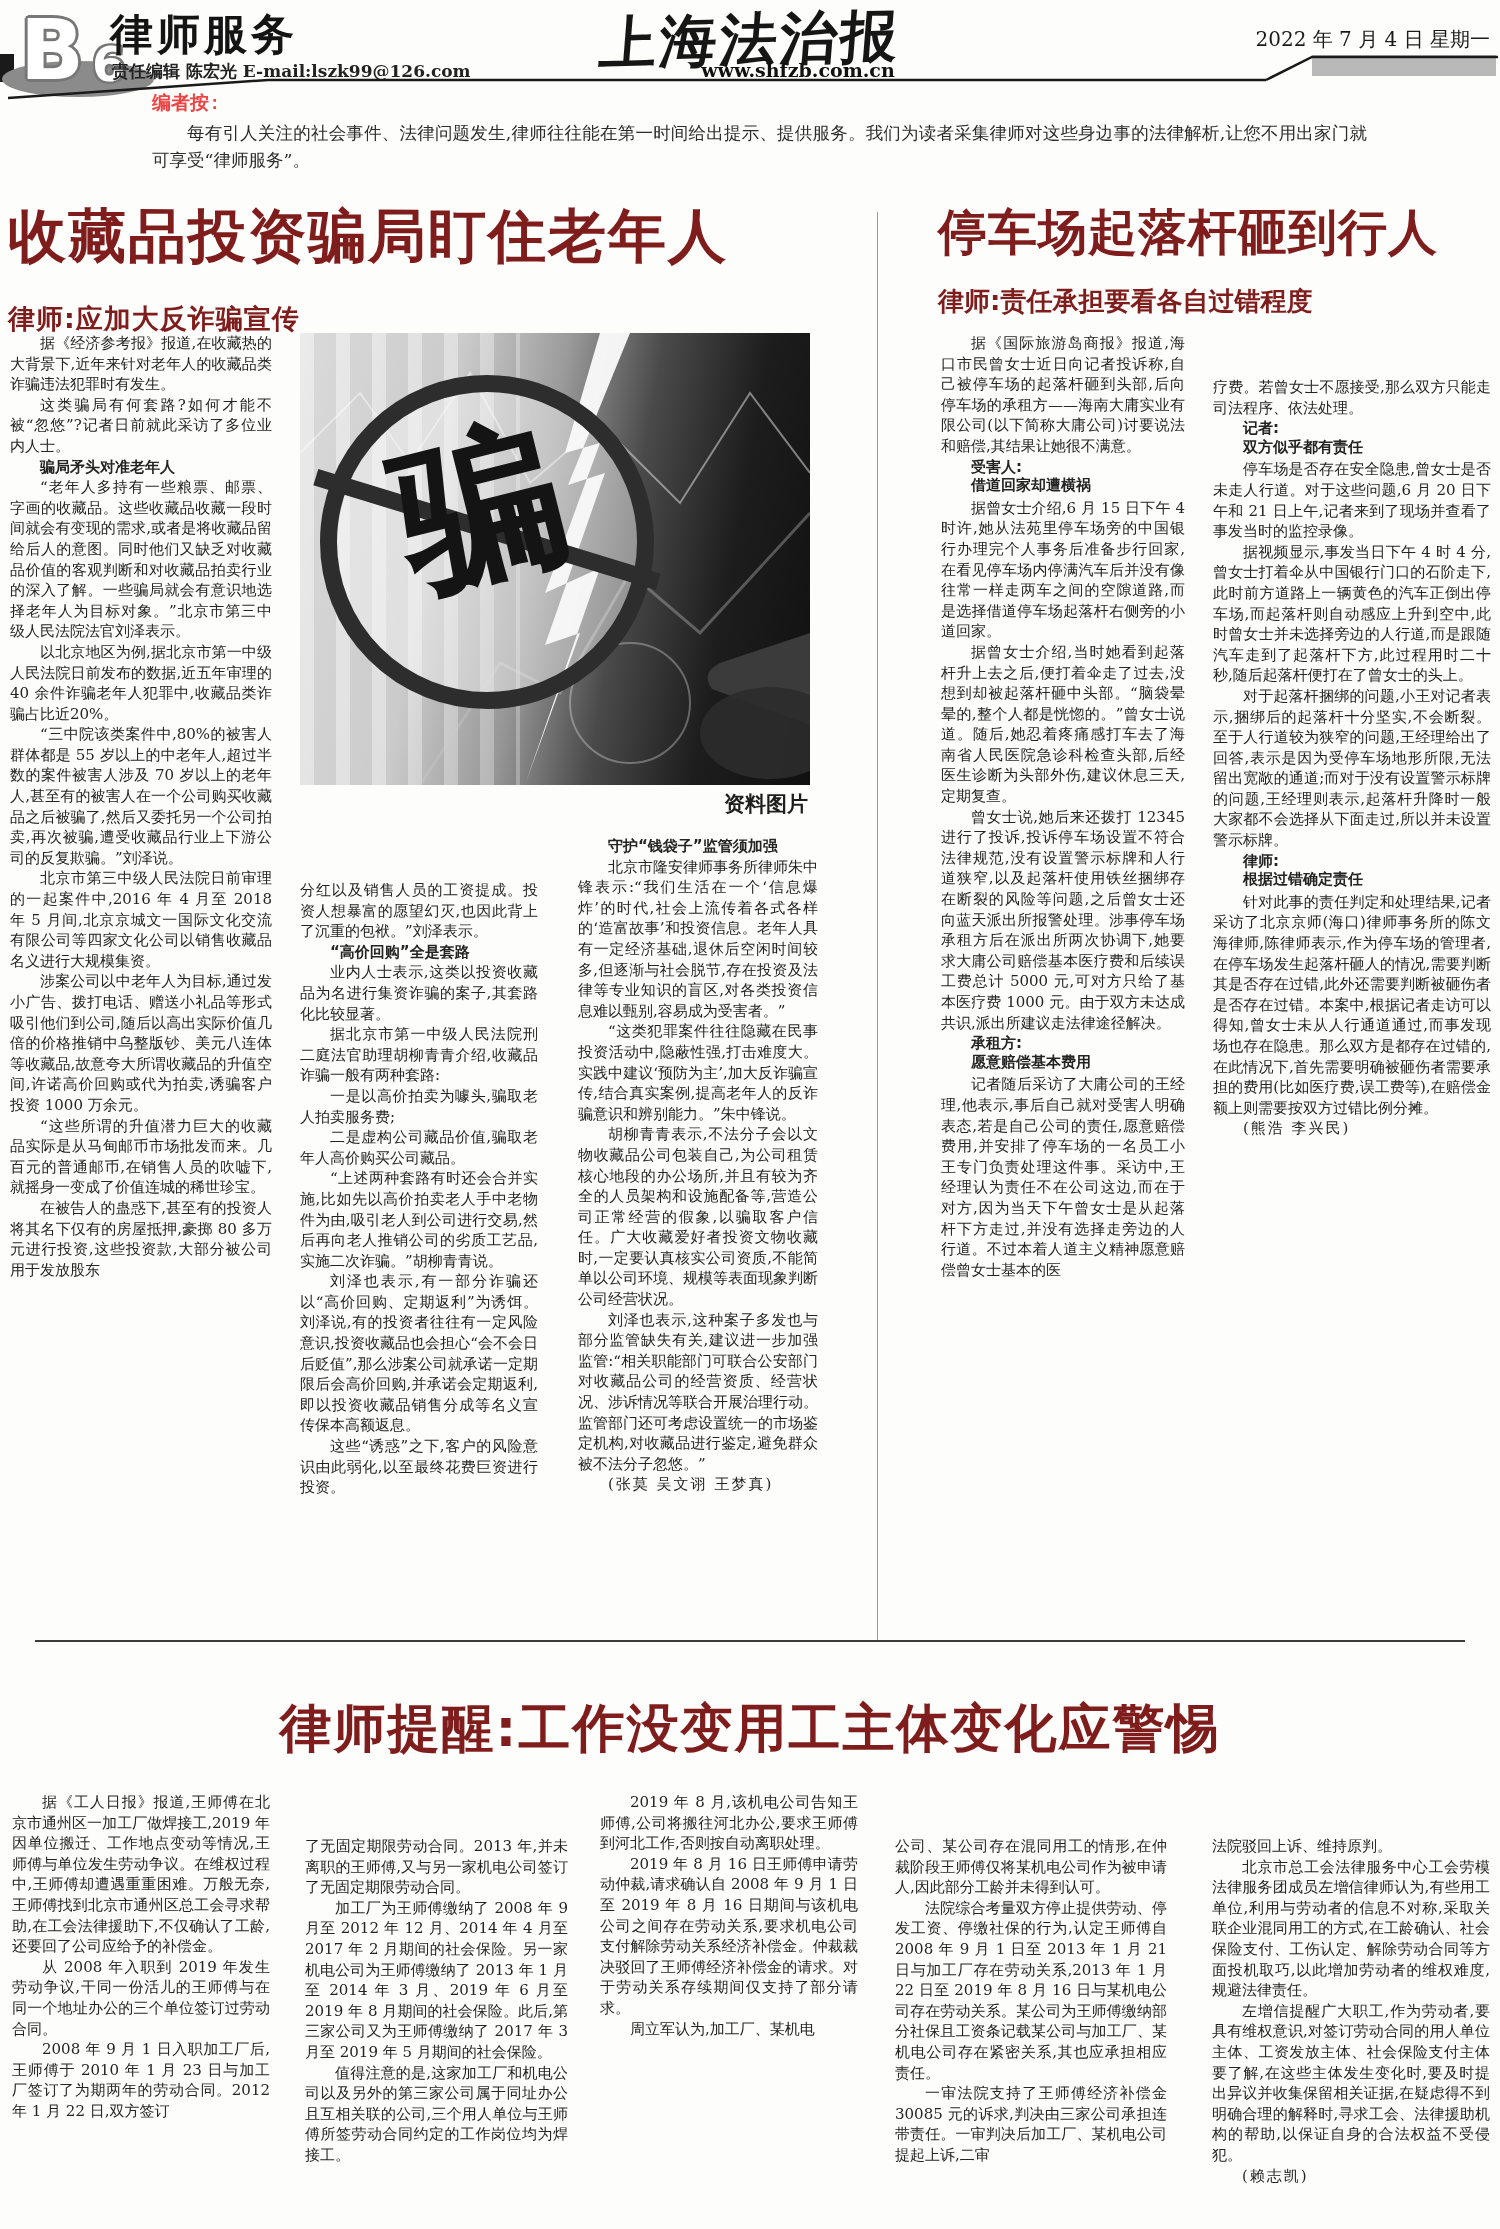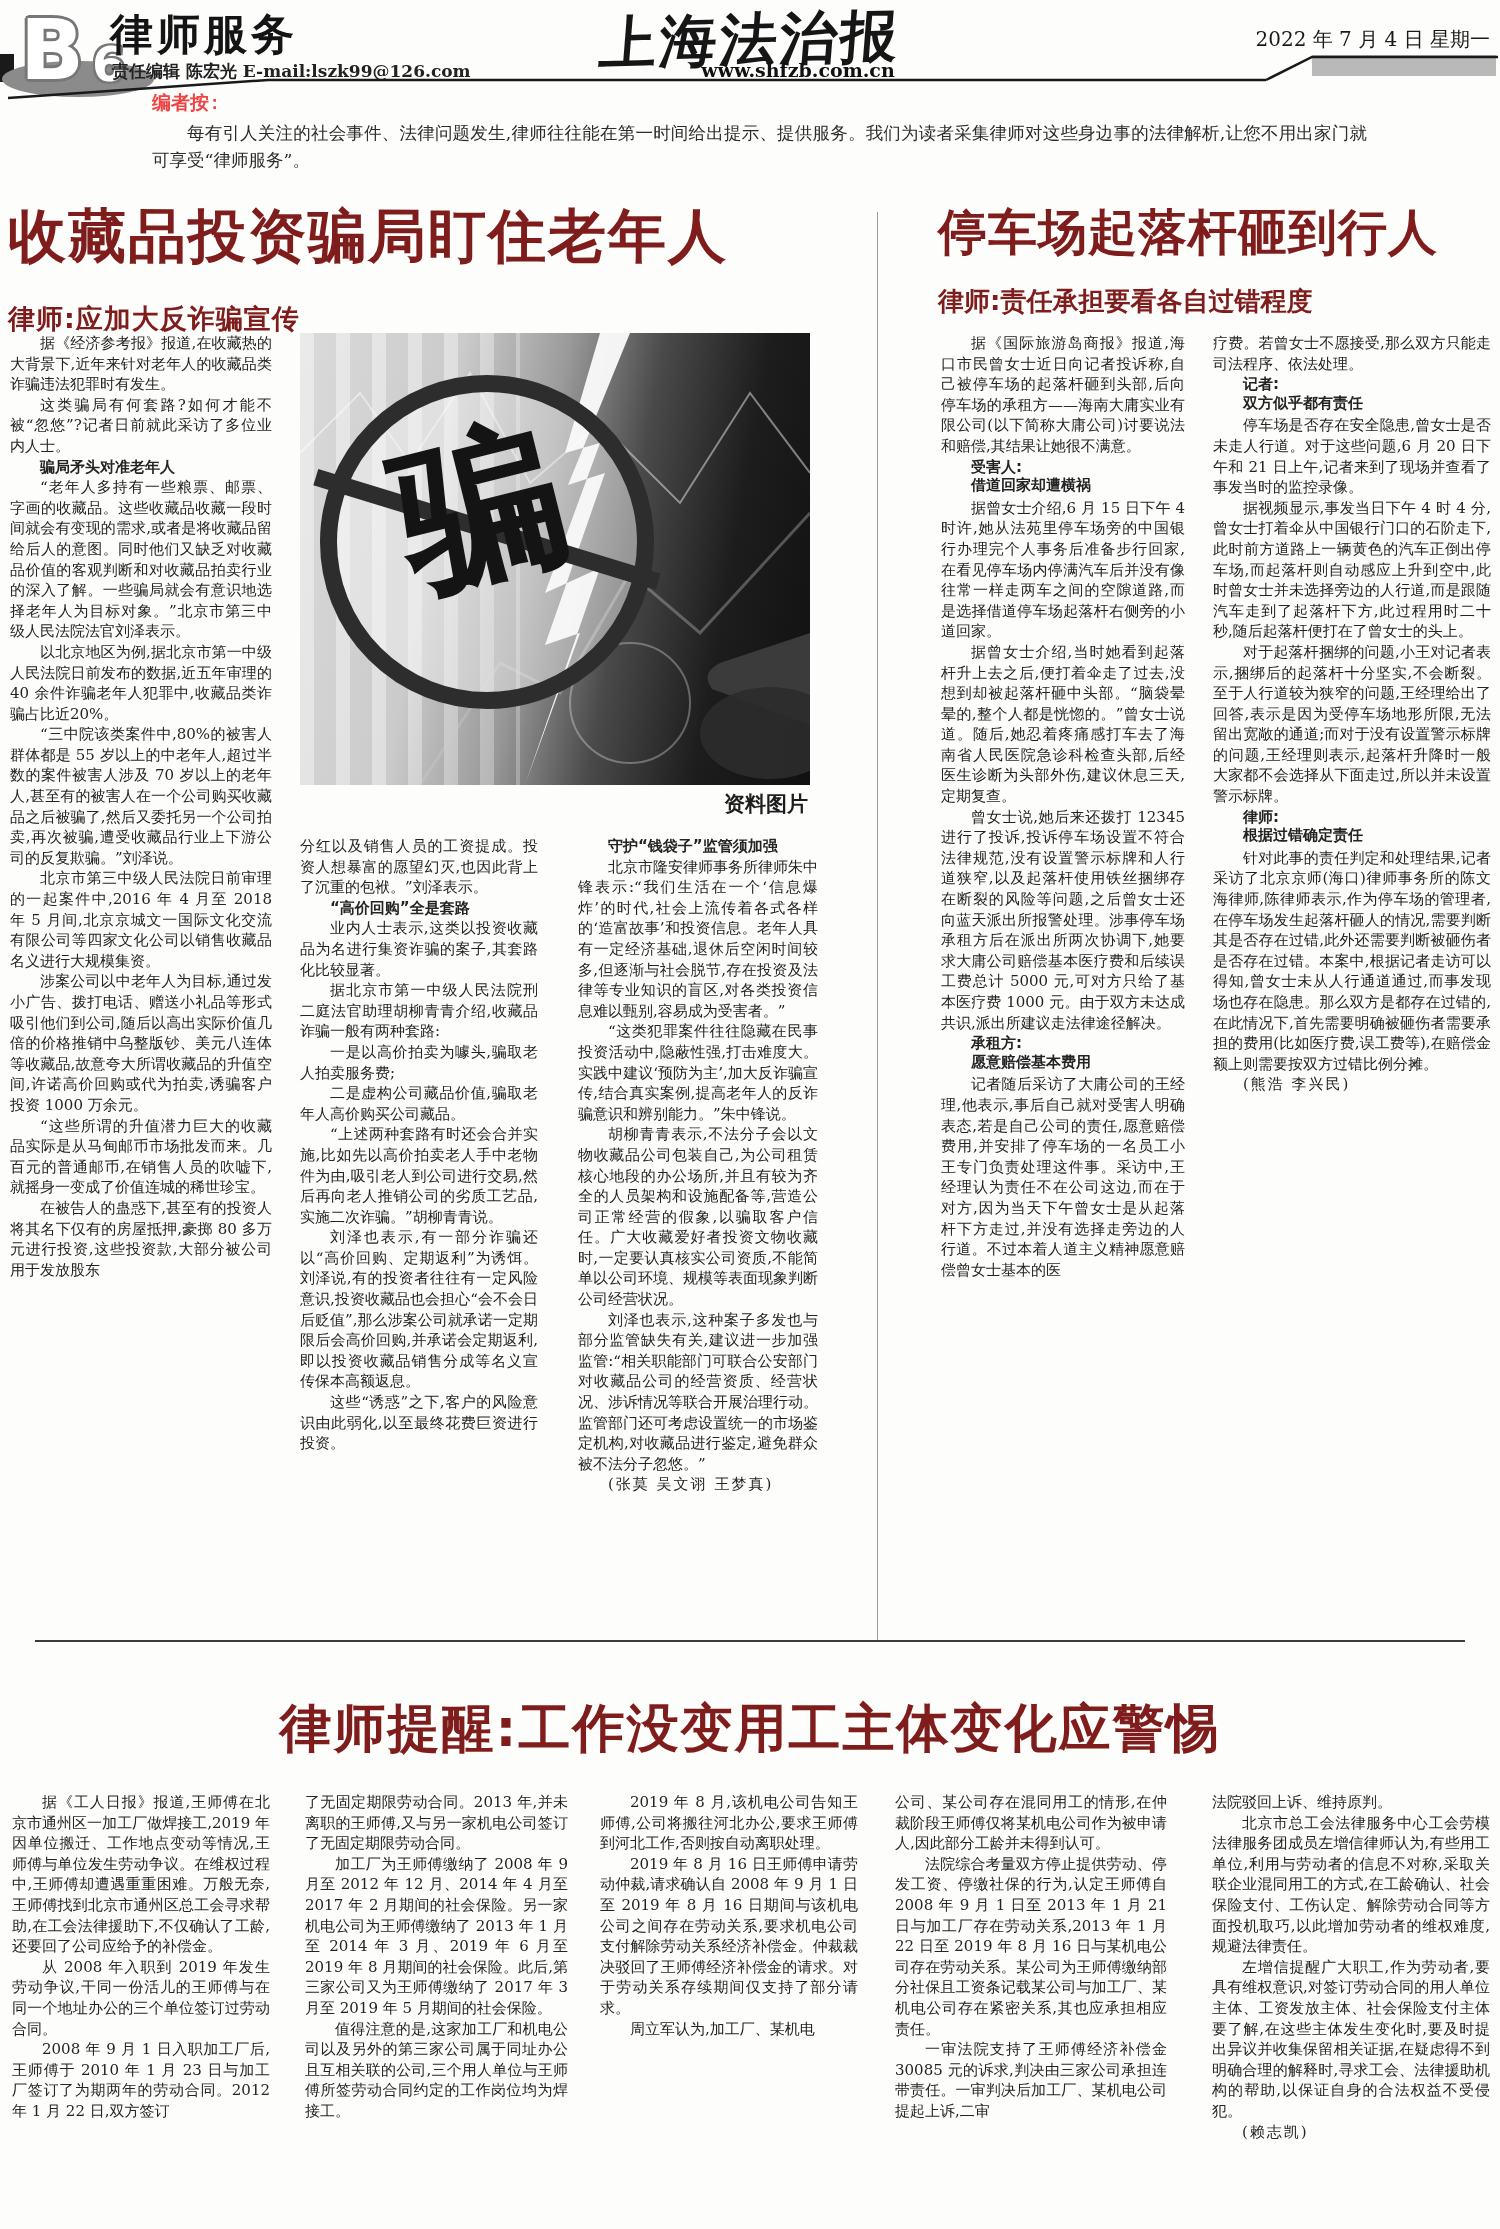--- a/index.html
+++ b/index.html
@@ -30,21 +30,21 @@
   
   .hl{font-family:"DejaVu Sans","Liberation Sans",sans-serif;font-weight:bold;color:#7f1d1d;}
   .hl-left{left:8px;top:198px;width:810px;font-size:58px;letter-spacing:2px;}
   .sub-left{left:8px;top:301px;width:810px;font-size:27px;letter-spacing:1px;}
   .hl-right{left:938px;top:200px;width:560px;font-size:49px;letter-spacing:1px;}
   .sub-right{left:938px;top:284px;width:560px;font-size:26px;}
   .hl-bottom{left:0;top:1694px;width:1500px;text-align:center;font-size:52px;letter-spacing:2px;}
   
   .col{overflow:hidden;}
   .col p{margin:0;text-indent:2em;text-align:justify;font-size:15px;line-height:20.6px;color:#242424;}
-  .col p.noindent{text-indent:0;}
+  .col p.noindent{text-indent:0;margin-top:44px;}
   .colhead{font-family:"DejaVu Sans","Liberation Sans",sans-serif;font-weight:bold;text-align:center;
            font-size:21.5px;color:#161616;margin:16px 0 13px;text-indent:0;}
   .seclabel{font-family:"DejaVu Sans","Liberation Sans",sans-serif;font-weight:bold;text-align:left;
             font-size:23px;color:#161616;margin:14px 0 4px;text-indent:0;}
   .secsub{font-family:Liberation Mono, monospace;font-weight:bold;text-align:center;
           font-size:23px;color:#161616;margin:2px 0 12px;text-indent:0;}
   .byline{text-align:right;font-size:15.5px;margin-top:8px;text-indent:0;letter-spacing:2px;}
   .aL-c1{left:10px;top:333px;width:262px;height:1224px;}
   .aL-c2{left:300px;top:836px;width:238px;height:778px;}
   .aL-c3{left:570px;top:836px;width:240px;height:778px;margin-left:8px;}

